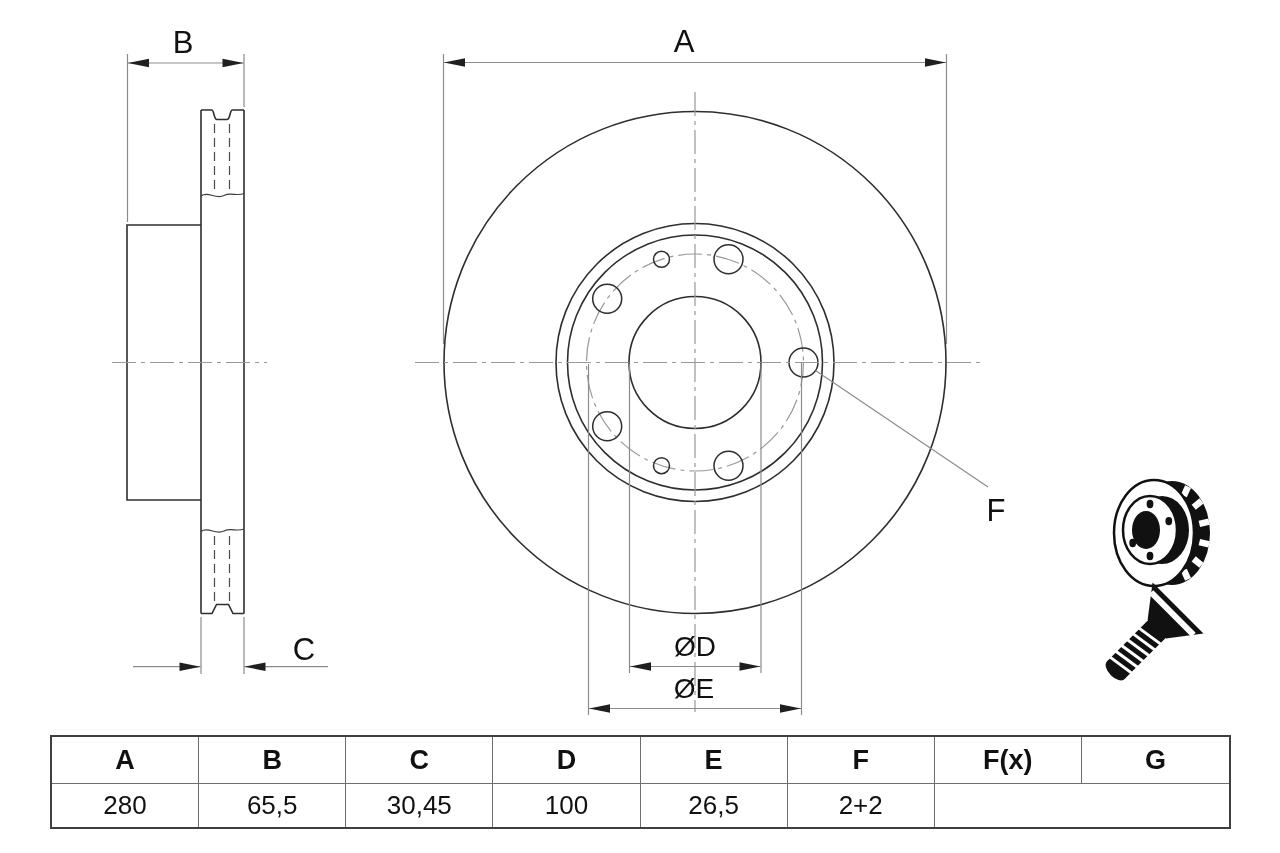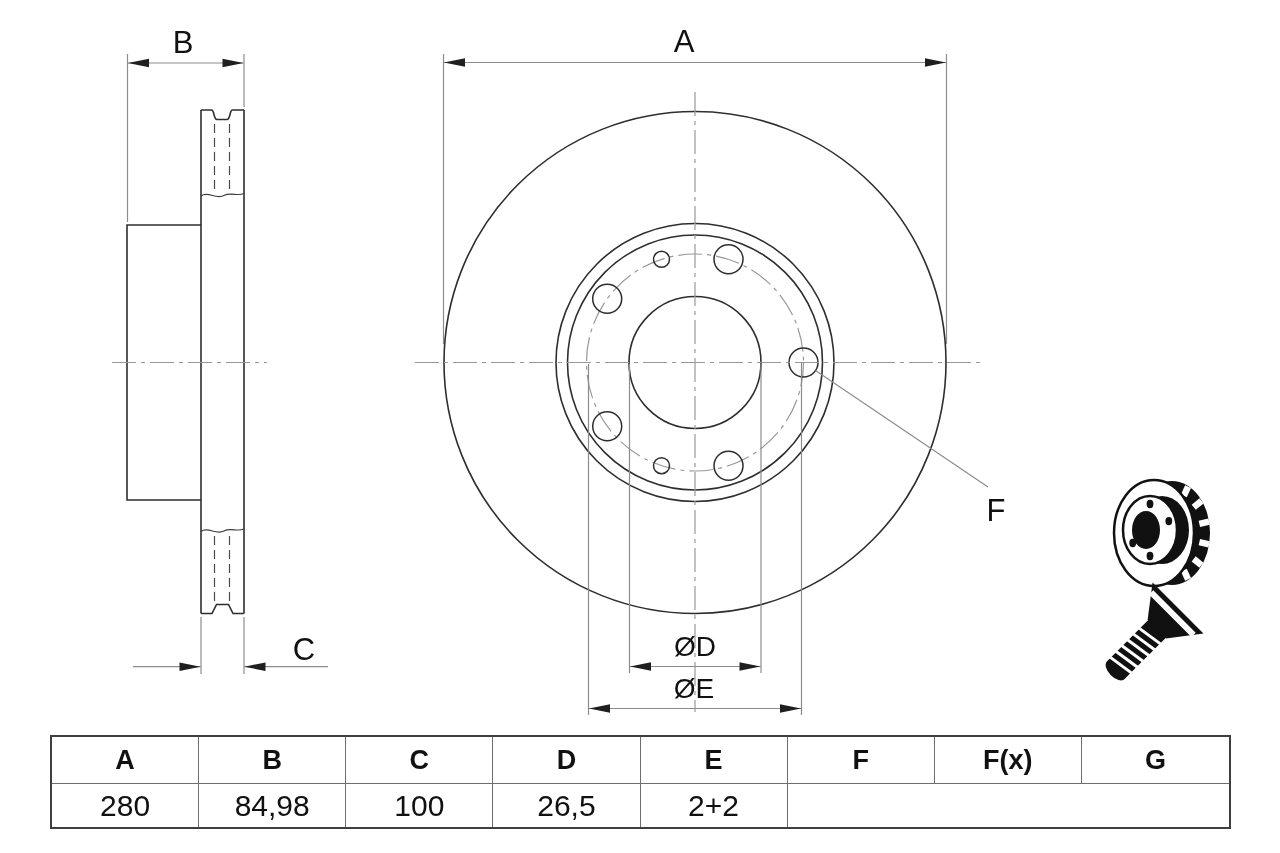--- a/index.html
+++ b/index.html
@@ -9,21 +9,21 @@
   .dim-text{font-size:31px;fill:#111;}
   .dia-text{font-size:28px;fill:#111;}
   
   .spec-table{position:absolute;left:50px;top:735px;width:1177px;height:90px;
       border:2px solid #3f3f3f;display:grid;grid-template-rows:47px 43px;background:#fff;}
   .t-row{display:grid;grid-template-columns:repeat(8,1fr);}
   .t-row.head{border-bottom:1.5px solid #6e6e6e;}
   .t-cell{border-right:1.5px solid #6e6e6e;display:flex;align-items:center;justify-content:center;}
   .t-cell:last-child{border-right:none;}
   .t-row.head .t-cell{font-weight:bold;font-size:27px;}
-  .t-row.vals .t-cell{font-size:30px;}
+  .t-row.vals .t-cell{font-size:26px;}
 </style>
 </head>
 <body>
 
 <svg id="drawing" width="1280" height="730" viewBox="0 0 1280 730" fill="none" stroke-linecap="butt">
 
   <g stroke="#2e2e2e" stroke-width="1.6">
 
     <path d="M201,225 H127 V500 H201"></path>
 
@@ -172,19 +172,20 @@
     <div class="t-cell">B</div>
     <div class="t-cell">C</div>
     <div class="t-cell">D</div>
     <div class="t-cell">E</div>
     <div class="t-cell">F</div>
     <div class="t-cell">F(x)</div>
     <div class="t-cell">G</div>
   </div>
   <div class="t-row vals">
     <div class="t-cell">280</div>
-    <div class="t-cell">84,98</div>
+    <div class="t-cell">65,5</div>
+    <div class="t-cell">30,45</div>
     <div class="t-cell">100</div>
     <div class="t-cell">26,5</div>
     <div class="t-cell">2+2</div>
     <div class="t-cell"></div>
   </div>
 </div>
 
 </body></html>

